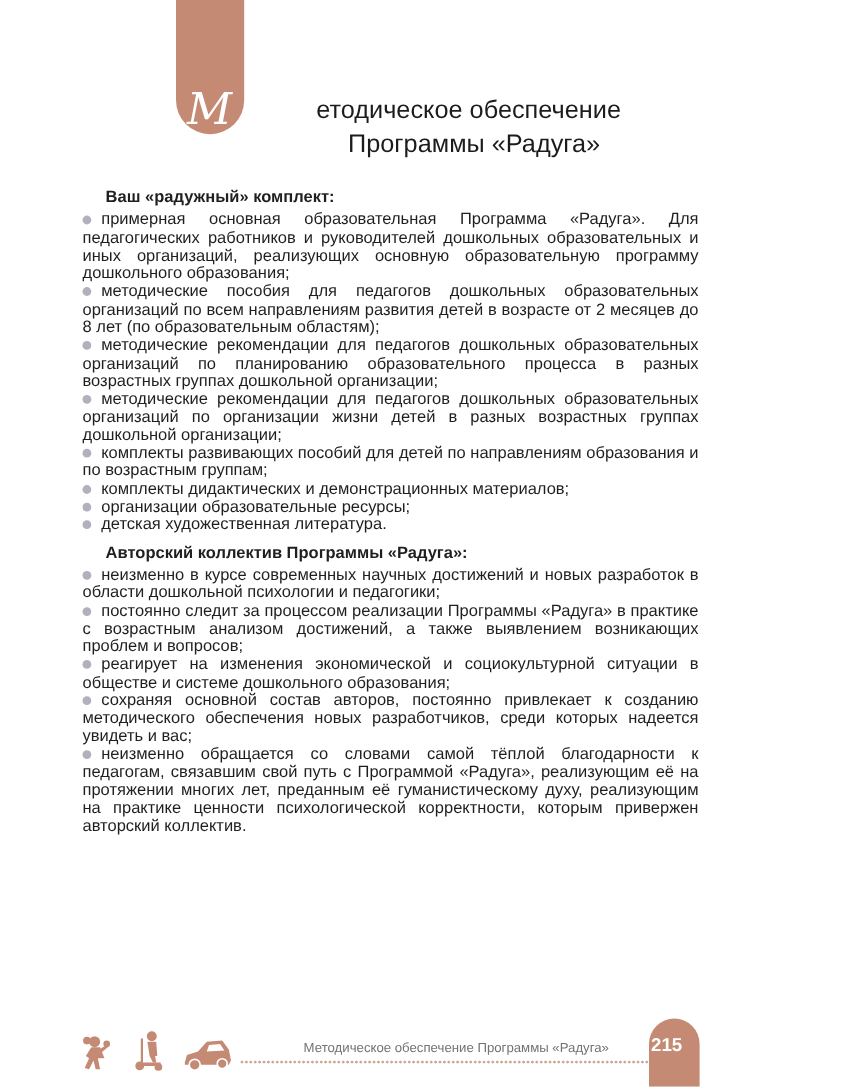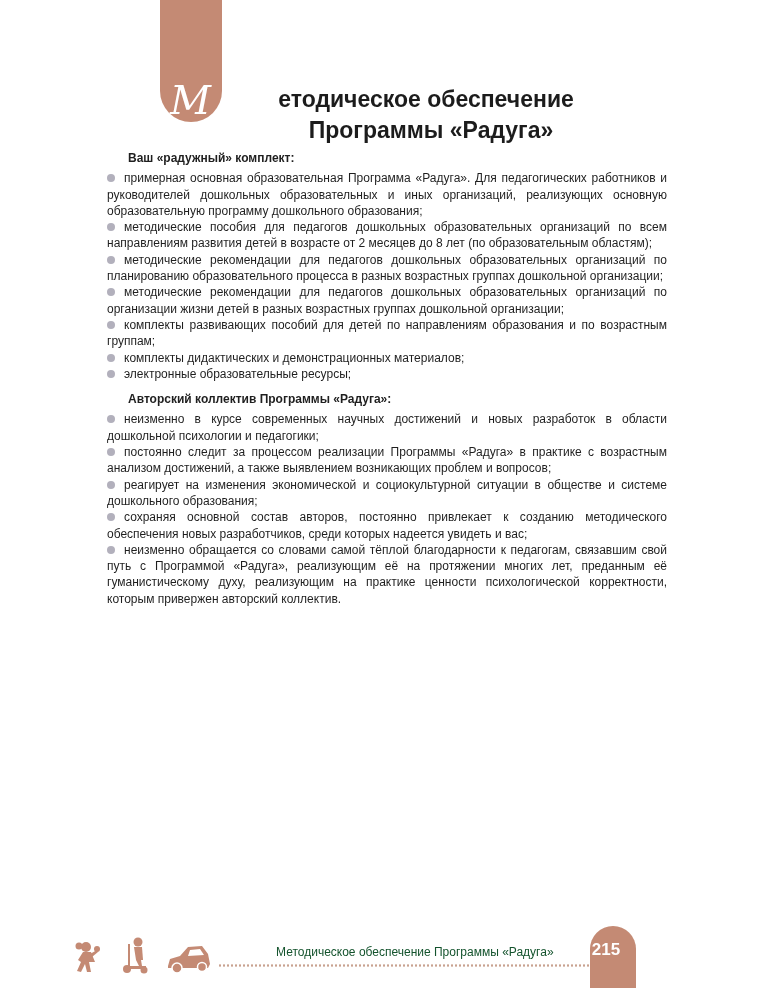--- a/index.html
+++ b/index.html
@@ -1,36 +1,36 @@
 <!DOCTYPE html>
 <html><head>
 <meta charset="utf-8">
 <style>
   html, body { margin:0; padding:0; background:#ffffff; }
   body { width:768px; height:988px; position:relative; overflow:hidden;
          font-family:"Liberation Sans", sans-serif; color:#1f1f1f; }
   .top-tab { position:absolute; left:160px; top:0; width:62px; height:122px;
              background:#c48a74; border-radius:0 0 31px 31px; }
   .title { position:absolute; left:0; right:0; top:84px; text-align:center;
-           font-weight:bold; font-size:23px; line-height:31px; color:#1c1c1c; }
+           font-weight:normal; font-size:23px; line-height:31px; color:#1c1c1c; }
   .title .l1 { display:block; padding-left:84px; }
   .title .l2 { display:block; padding-left:84px;margin-left:10px; }
   .initial { position:absolute; left:170px; top:80px; font-family:"DejaVu Serif", serif;
              font-style:italic; font-size:40px; color:#ffffff; font-weight:normal; line-height:40px; }
-  .content { position:absolute; left:75px; top:148px; width:560px;
-             font-size:12px; line-height:16.3px; text-align:justify;margin-left:32px; }
+  .content { position:absolute; left:75px; top:170px; width:560px;
+             font-size:15px; line-height:16.3px; text-align:justify; }
   .heading { font-weight:bold; padding-left:21px; margin:2px 0 4px 0; }
   .item { margin:0; }
   .bullet { display:inline-block; width:8px; height:8px; border-radius:50%;
             background:#b2b0bc; margin-right:9px; vertical-align:0px; }
   .gap { height:7px; }
   .para { text-indent:21px; margin-top:8px; }
   .footer-icons { position:absolute; left:74px; top:936px; display:flex; gap:18px; align-items:flex-end; }
   .footer-icons svg { display:block; }
-  .footer-title { position:absolute; left:276px; top:945px; font-size:12px; color:#14532d; }
+  .footer-title { position:absolute; left:276px; top:945px; font-size:12px; color:#737373; }
   .dots { position:absolute; left:218px; top:964px; width:372px; height:3px;
           background-image:radial-gradient(circle, #c9a290 1px, transparent 1.3px);
           background-size:4px 3px; }
   .page-tab { position:absolute; left:590px; top:926px; width:46px; height:62px;
               background:#c48a74; border-radius:23px 23px 0 0; }
   .page-num { position:absolute; left:590px; top:940px; width:32px; text-align:center;
               color:#ffffff; font-weight:bold; font-size:17px; }
 </style>
 </head>
 <body>
@@ -44,21 +44,22 @@
 
 <div class="content">
   <div class="heading">Ваш «радужный» комплект:</div>
   <div>
     <p class="item"><span class="bullet"></span><span>примерная основная образовательная Программа «Радуга». Для педагогических работников и руководителей дошкольных образовательных и иных организаций, реализующих основную образовательную программу дошкольного образования;</span></p>
     <p class="item"><span class="bullet"></span><span>методические пособия для педагогов дошкольных образовательных организаций по всем направлениям развития детей в возрасте от 2 месяцев до 8 лет (по образовательным областям);</span></p>
     <p class="item"><span class="bullet"></span><span>методические рекомендации для педагогов дошкольных образовательных организаций по планированию образовательного процесса в разных возрастных группах дошкольной организации;</span></p>
     <p class="item"><span class="bullet"></span><span>методические рекомендации для педагогов дошкольных образовательных организаций по организации жизни детей в разных возрастных группах дошкольной организации;</span></p>
     <p class="item"><span class="bullet"></span><span>комплекты развивающих пособий для детей по направлениям образования и по возрастным группам;</span></p>
     <p class="item"><span class="bullet"></span><span>комплекты дидактических и демонстрационных материалов;</span></p>
-    <p class="item"><span class="bullet"></span><span>электронные образовательные ресурсы;</span></p>
+    <p class="item"><span class="bullet"></span><span>организации образовательные ресурсы;</span></p>
+    <p class="item"><span class="bullet"></span><span>детская художественная литература.</span></p>
   </div>
   <div class="gap"></div>
   <div class="heading">Авторский коллектив Программы «Радуга»:</div>
   <div>
     <p class="item"><span class="bullet"></span><span>неизменно в курсе современных научных достижений и новых разработок в области дошкольной психологии и педагогики;</span></p>
     <p class="item"><span class="bullet"></span><span>постоянно следит за процессом реализации Программы «Радуга» в практике с возрастным анализом достижений, а также выявлением возникающих проблем и вопросов;</span></p>
     <p class="item"><span class="bullet"></span><span>реагирует на изменения экономической и социокультурной ситуации в обществе и системе дошкольного образования;</span></p>
     <p class="item"><span class="bullet"></span><span>сохраняя основной состав авторов, постоянно привлекает к созданию методического обеспечения новых разработчиков, среди которых надеется увидеть и вас;</span></p>
     <p class="item"><span class="bullet"></span><span>неизменно обращается со словами самой тёплой благодарности к педагогам, связавшим свой путь с Программой «Радуга», реализующим её на протяжении многих лет, преданным её гуманистическому духу, реализующим на практике ценности психологической корректности, которым привержен авторский коллектив.</span></p>
   </div>

